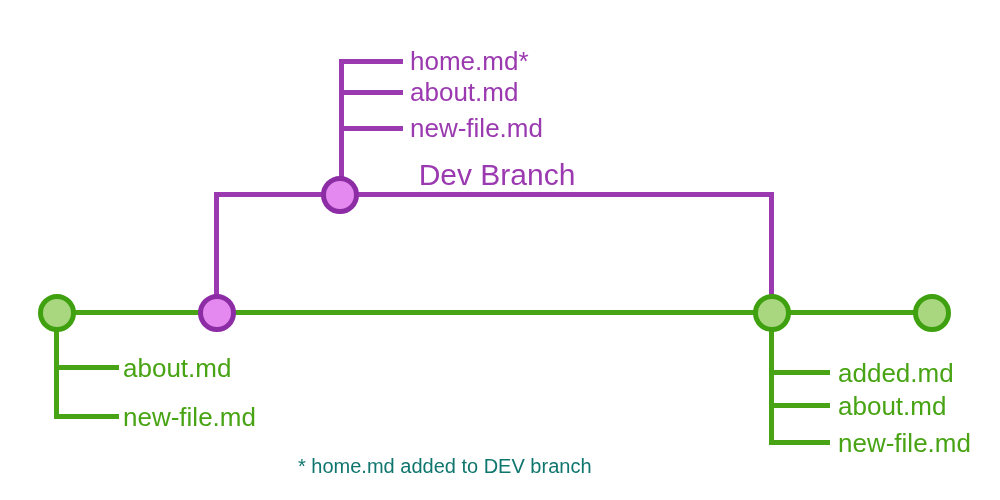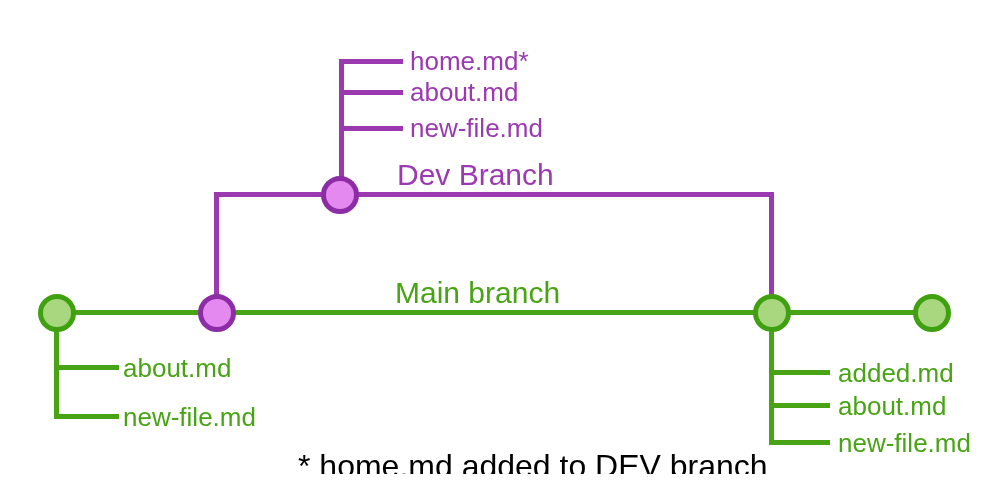--- a/index.html
+++ b/index.html
@@ -8,24 +8,24 @@
     font-family:"Liberation Sans",sans-serif;overflow:hidden;
   }
   .seg-g{position:absolute;background:#48a414;}
   .seg-p{position:absolute;background:#9b3ab0;}
   .node{position:absolute;width:38px;height:38px;border-radius:50%;box-sizing:border-box;border:5px solid;}
   .node-g{border-color:#3fa10f;background:#a8d780;}
   .node-p{border-color:#8d2da6;background:#e489ef;}
   .flabel{position:absolute;font-size:26px;line-height:26px;white-space:nowrap;}
   .flabel-g{color:#48a414;}
   .flabel-p{color:#9b3ab0;}
-  .branch-label{position:absolute;font-size:30px;line-height:30px;white-space:nowrap;text-align:left;width:200px;}
+  .branch-label{position:absolute;font-size:30px;line-height:30px;white-space:nowrap;text-align:center;width:200px;}
   #dev-label{left:397px;top:160px;color:#9b3ab0;}
   #main-label{left:395px;top:278px;color:#48a414;}
-  #footnote{position:absolute;left:298px;top:452px;width:400px;text-align:right;font-size:32px;line-height:28px;color:#000000;white-space:nowrap;}
+  #footnote{position:absolute;left:298px;top:452px;width:400px;text-align:left;font-size:20px;line-height:28px;color:#0f766e;white-space:nowrap;}
 
   
   #main-line{left:57px;top:310px;width:875px;height:5px;}
   #dev-line{left:214px;top:192px;width:560px;height:5px;}
   #dev-start-drop{left:214px;top:195px;width:5px;height:118px;}
   #dev-merge-drop{left:769px;top:195px;width:5px;height:118px;}
 
   
   #node-main-start{left:38px;top:294px;}
   #node-branch-point{left:198px;top:294px;}
@@ -90,16 +90,15 @@
   <div id="right-file-1" class="flabel flabel-g">about.md</div>
   <div id="right-file-2" class="flabel flabel-g">new-file.md</div>
 
   <div id="node-main-start" class="node node-g"></div>
   <div id="node-branch-point" class="node node-p"></div>
   <div id="node-dev-commit" class="node node-p"></div>
   <div id="node-merge" class="node node-g"></div>
   <div id="node-main-end" class="node node-g"></div>
 
   <div id="dev-label" class="branch-label">Dev Branch</div>
-  <div id="main-label" class="branch-label">Main branch</div>
   <div id="footnote">* home.md added to DEV branch</div>
 
 </div>
 
 </body></html>

